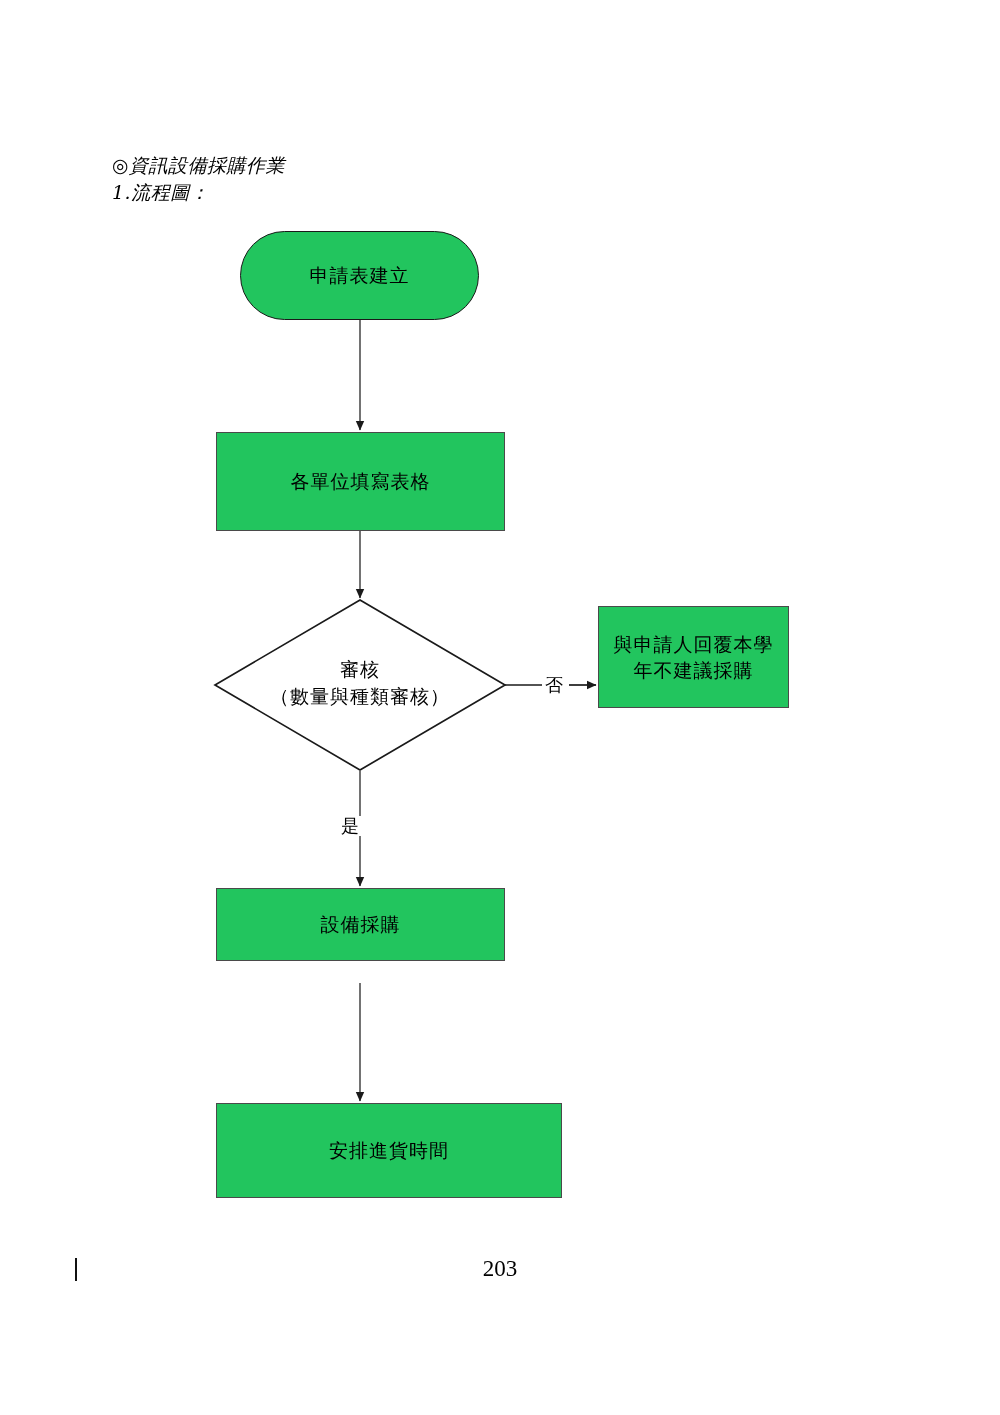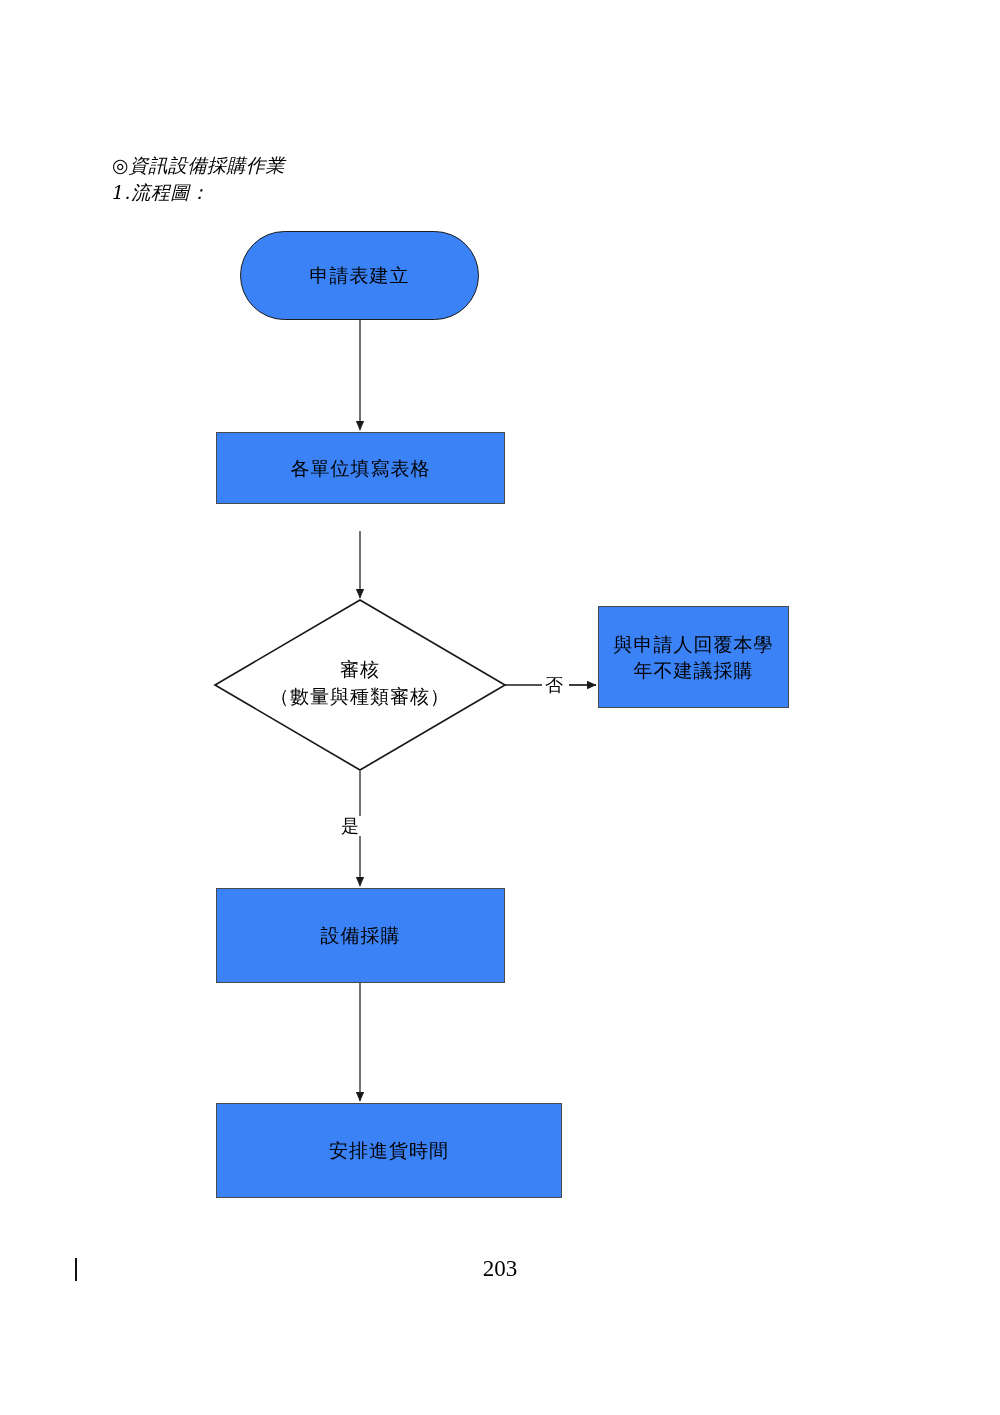--- a/index.html
+++ b/index.html
@@ -50,21 +50,21 @@
   }
 
   
   .node {
     position: absolute;
     box-sizing: border-box;
     display: flex;
     align-items: center;
     justify-content: center;
     text-align: center;
-    background: #3b82f6;
+    background: #22c55e;
   }
   .node-text {
     font-size: 19px;
     line-height: 1.38;
     letter-spacing: 1px;
     white-space: pre-line;
   }
 
   .shape-stadium {
     border: 1.6px solid #1a1a1a;
@@ -143,35 +143,35 @@
 
       <line x1="360" y1="770" x2="360" y2="886" stroke="#5a5a5a" stroke-width="1.7" marker-end="url(#arrow)"></line>
 
       <line x1="360" y1="983" x2="360" y2="1101" stroke="#5a5a5a" stroke-width="1.7" marker-end="url(#arrow)"></line>
     </svg>
 
     <div class="node shape-stadium" style="left:240px; top:231px; width:239px; height:89px;">
       <span class="node-text">申請表建立</span>
     </div>
 
-    <div class="node shape-rect" style="left:216px; top:432px; width:289px; height:72px;">
+    <div class="node shape-rect" style="left:216px; top:432px; width:289px; height:99px;">
       <span class="node-text">各單位填寫表格</span>
     </div>
 
     <div class="node shape-diamond" style="left:215px; top:600px; width:290px; height:170px;">
       <span class="node-text">審核
 （數量與種類審核）</span>
     </div>
 
     <div class="node shape-rect" style="left:598px; top:606px; width:191px; height:102px;">
       <span class="node-text">與申請人回覆本學
 年不建議採購</span>
     </div>
 
-    <div class="node shape-rect" style="left:216px; top:888px; width:289px; height:95px;">
+    <div class="node shape-rect" style="left:216px; top:888px; width:289px; height:73px;">
       <span class="node-text">設備採購</span>
     </div>
 
     <div class="node shape-rect" style="left:216px; top:1103px; width:346px; height:95px;">
       <span class="node-text">安排進貨時間</span>
     </div>
 
     <div class="edge-label" style="left:542px; top:675px;">否</div>
 
     <div class="edge-label" style="left:338px; top:816px;">是</div>

